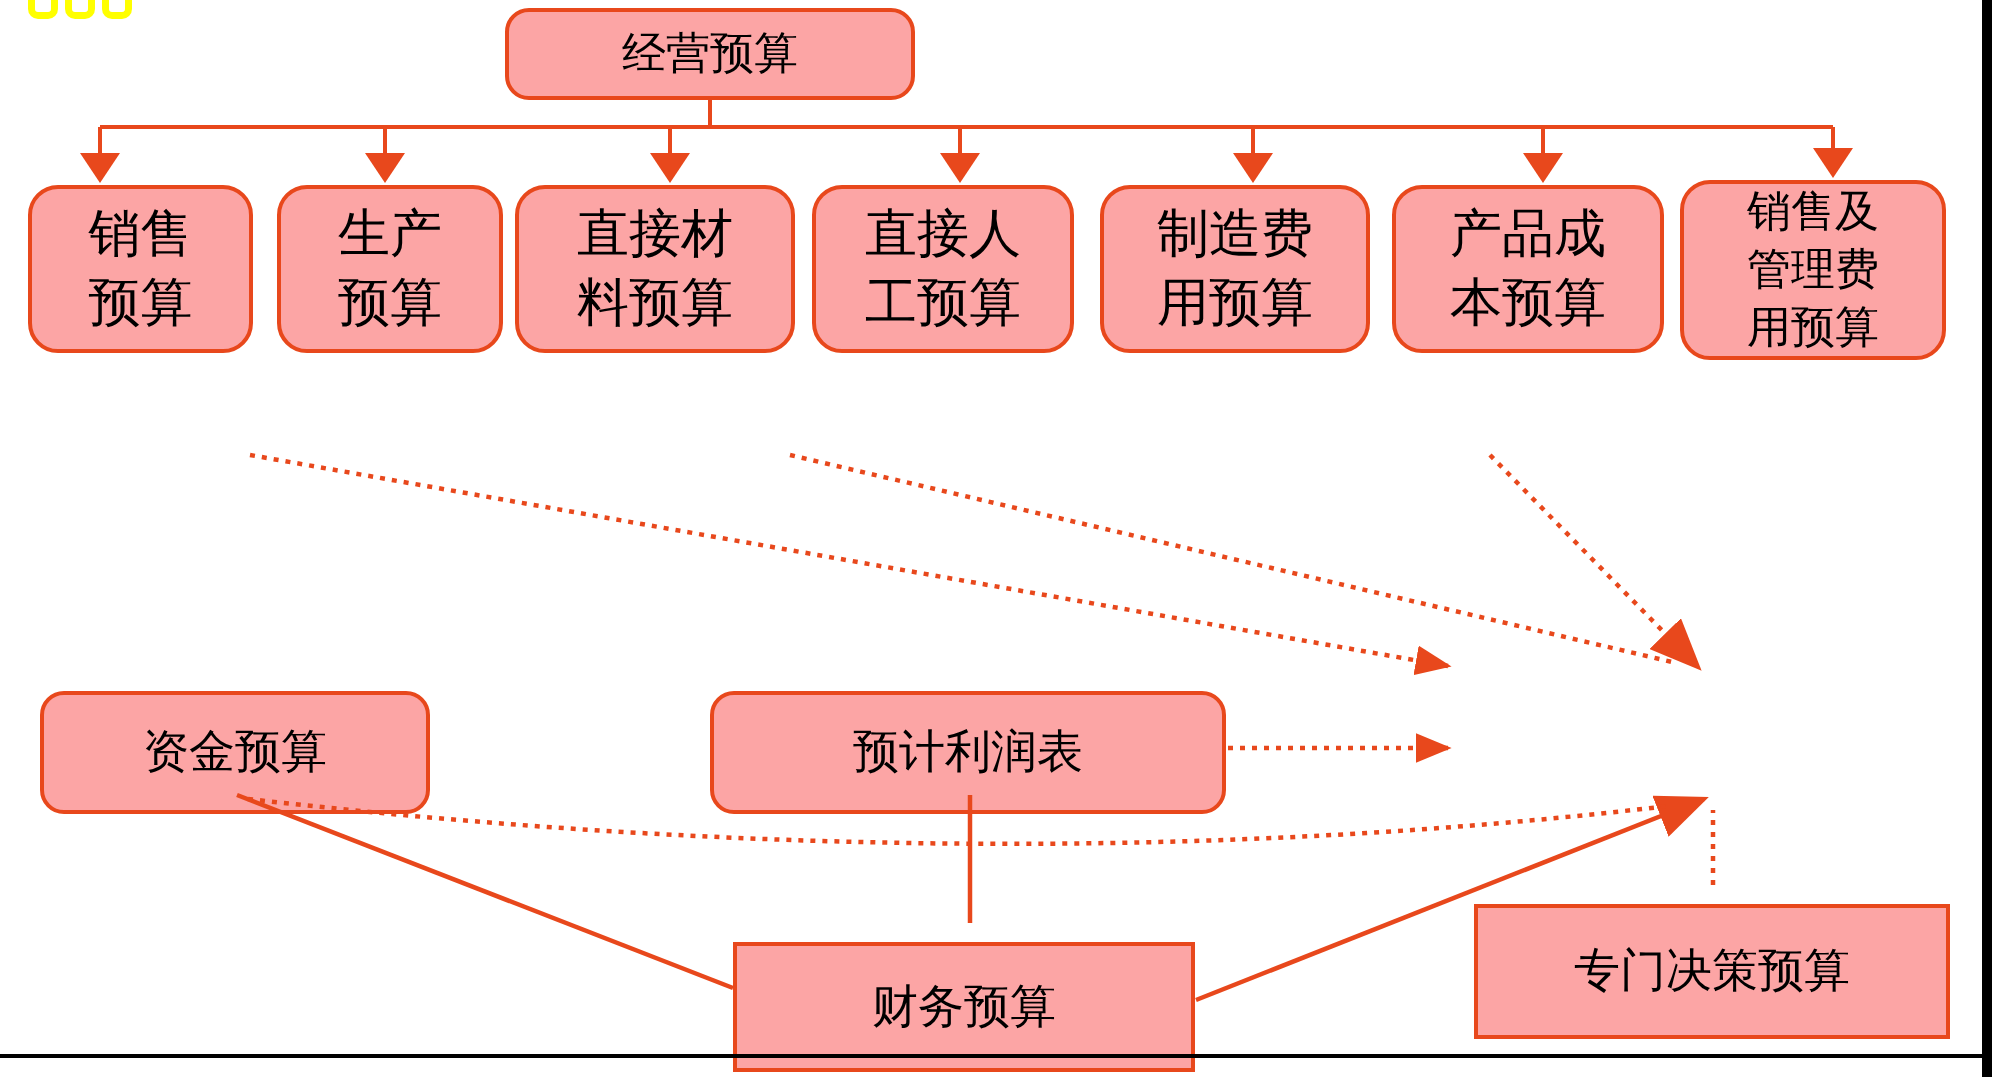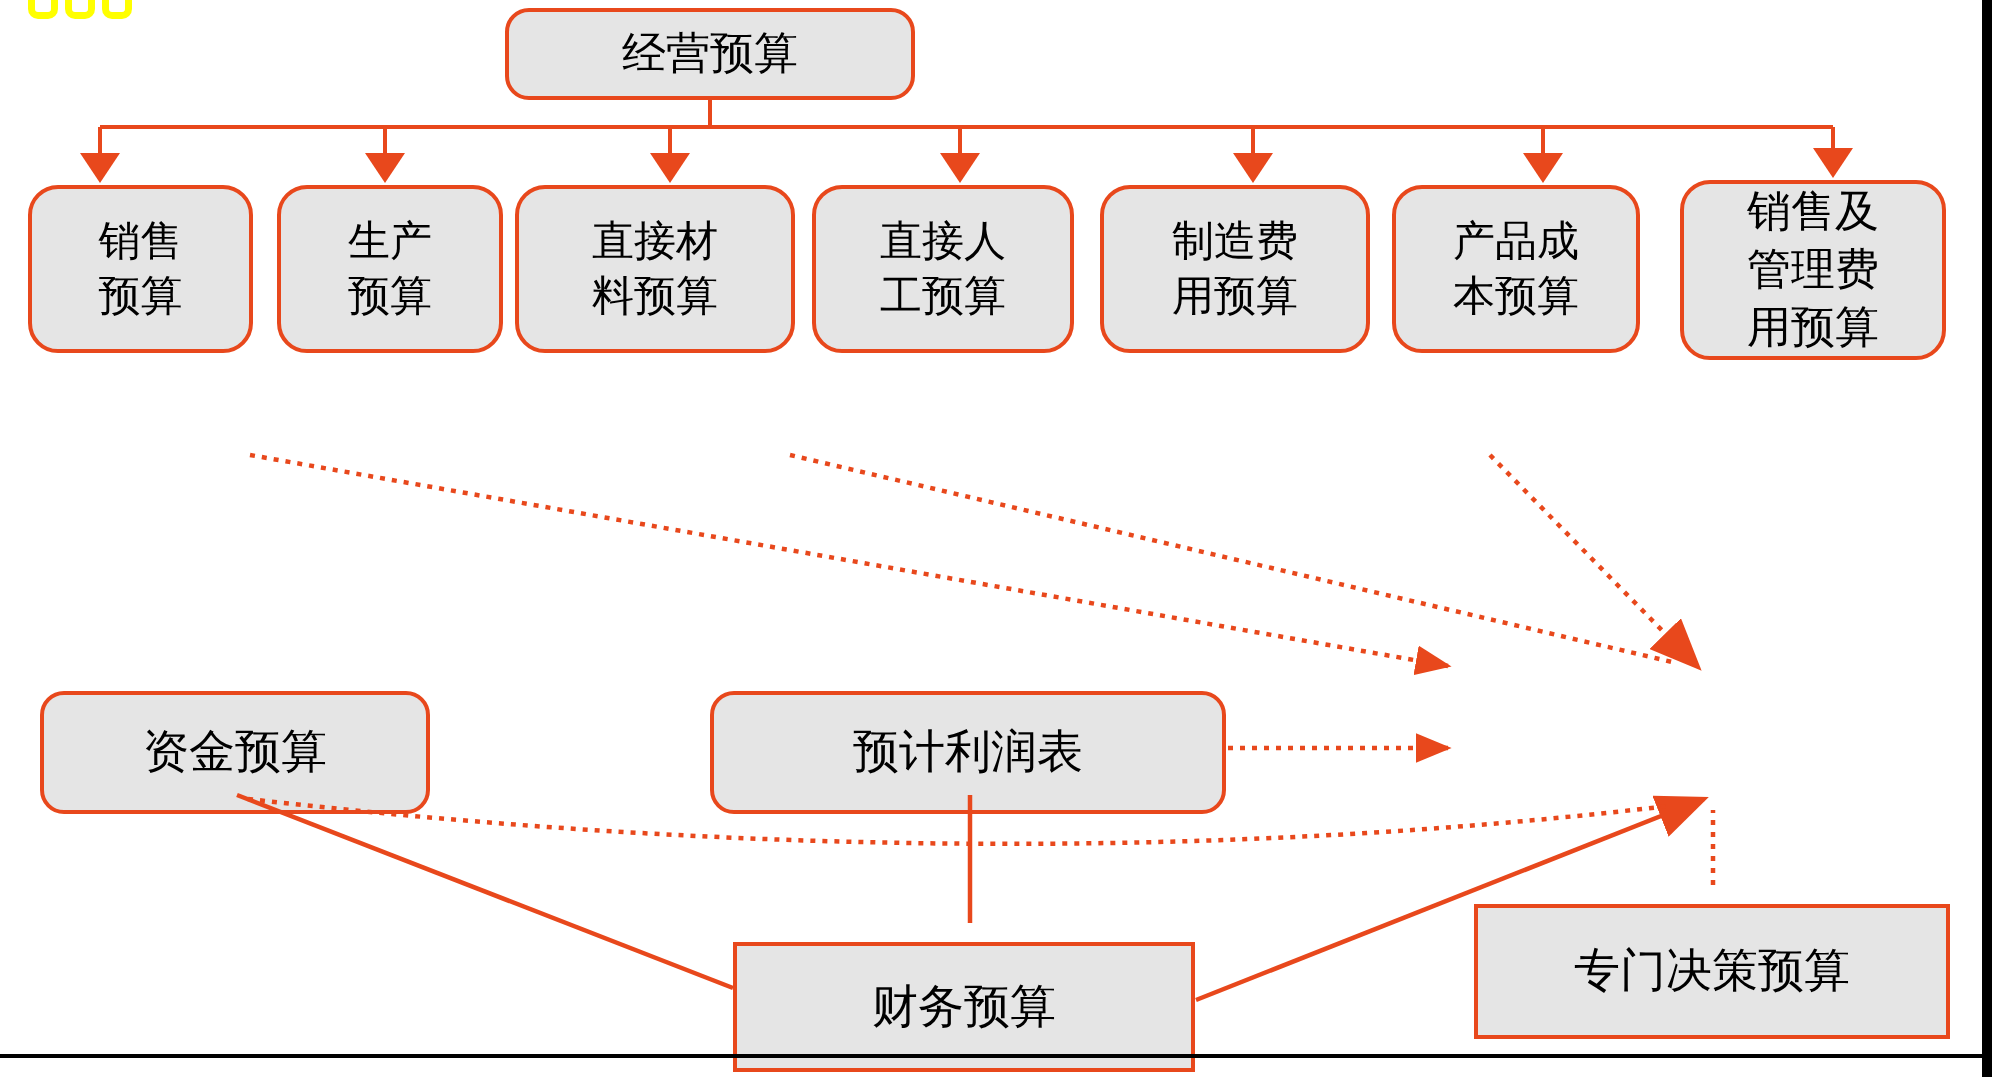--- a/index.html
+++ b/index.html
@@ -7,32 +7,32 @@
     position:relative;
     width:1992px;height:1077px;
     background:#ffffff;
     overflow:hidden;
     font-family:"Liberation Serif","DejaVu Serif",serif;
   }
   .box{
     position:absolute;
     box-sizing:border-box;
     border:4px solid #e8481c;
-    background:#e5e5e5;
+    background:#fca5a5;
     display:flex;align-items:center;justify-content:center;
     text-align:center;
     color:#000000;
     z-index:2;
   }
   .box .lbl{white-space:pre-line;line-height:1.32;}
   .rounded{border-radius:30px;}
   .rounded-sm{border-radius:24px;}
   .square{border-radius:0;}
   .f-top{font-size:44px;}
-  .f-row{font-size:42px;}
+  .f-row{font-size:52px;}
   .f-row7{font-size:44px;}
   .f-mid{font-size:46px;margin-top:19px;}
   #lines{
     position:absolute;left:0;top:0;z-index:3;pointer-events:none;
   }
   
   #corner-marks{position:absolute;left:28px;top:-14px;z-index:4;}
   #corner-marks span{
     display:inline-block;width:16px;height:26px;
     border:7px solid #ffff00;border-top:none;
@@ -73,21 +73,21 @@
   <div class="box rounded f-row" style="left:812px;top:185px;width:262px;height:168px;text-align:center;">
     <span class="lbl">直接人
 工预算</span>
   </div>
 
   <div class="box rounded f-row" style="left:1100px;top:185px;width:270px;height:168px;border-radius:30px;">
     <span class="lbl">制造费
 用预算</span>
   </div>
 
-  <div class="box rounded f-row" style="left:1392px;top:185px;width:248px;height:168px;">
+  <div class="box rounded f-row" style="left:1392px;top:185px;width:272px;height:168px;">
     <span class="lbl">产品成
 本预算</span>
   </div>
 
   <div class="box rounded f-row7" style="left:1680px;top:180px;width:266px;height:180px;">
     <span class="lbl">销售及
 管理费
 用预算</span>
   </div>
 

